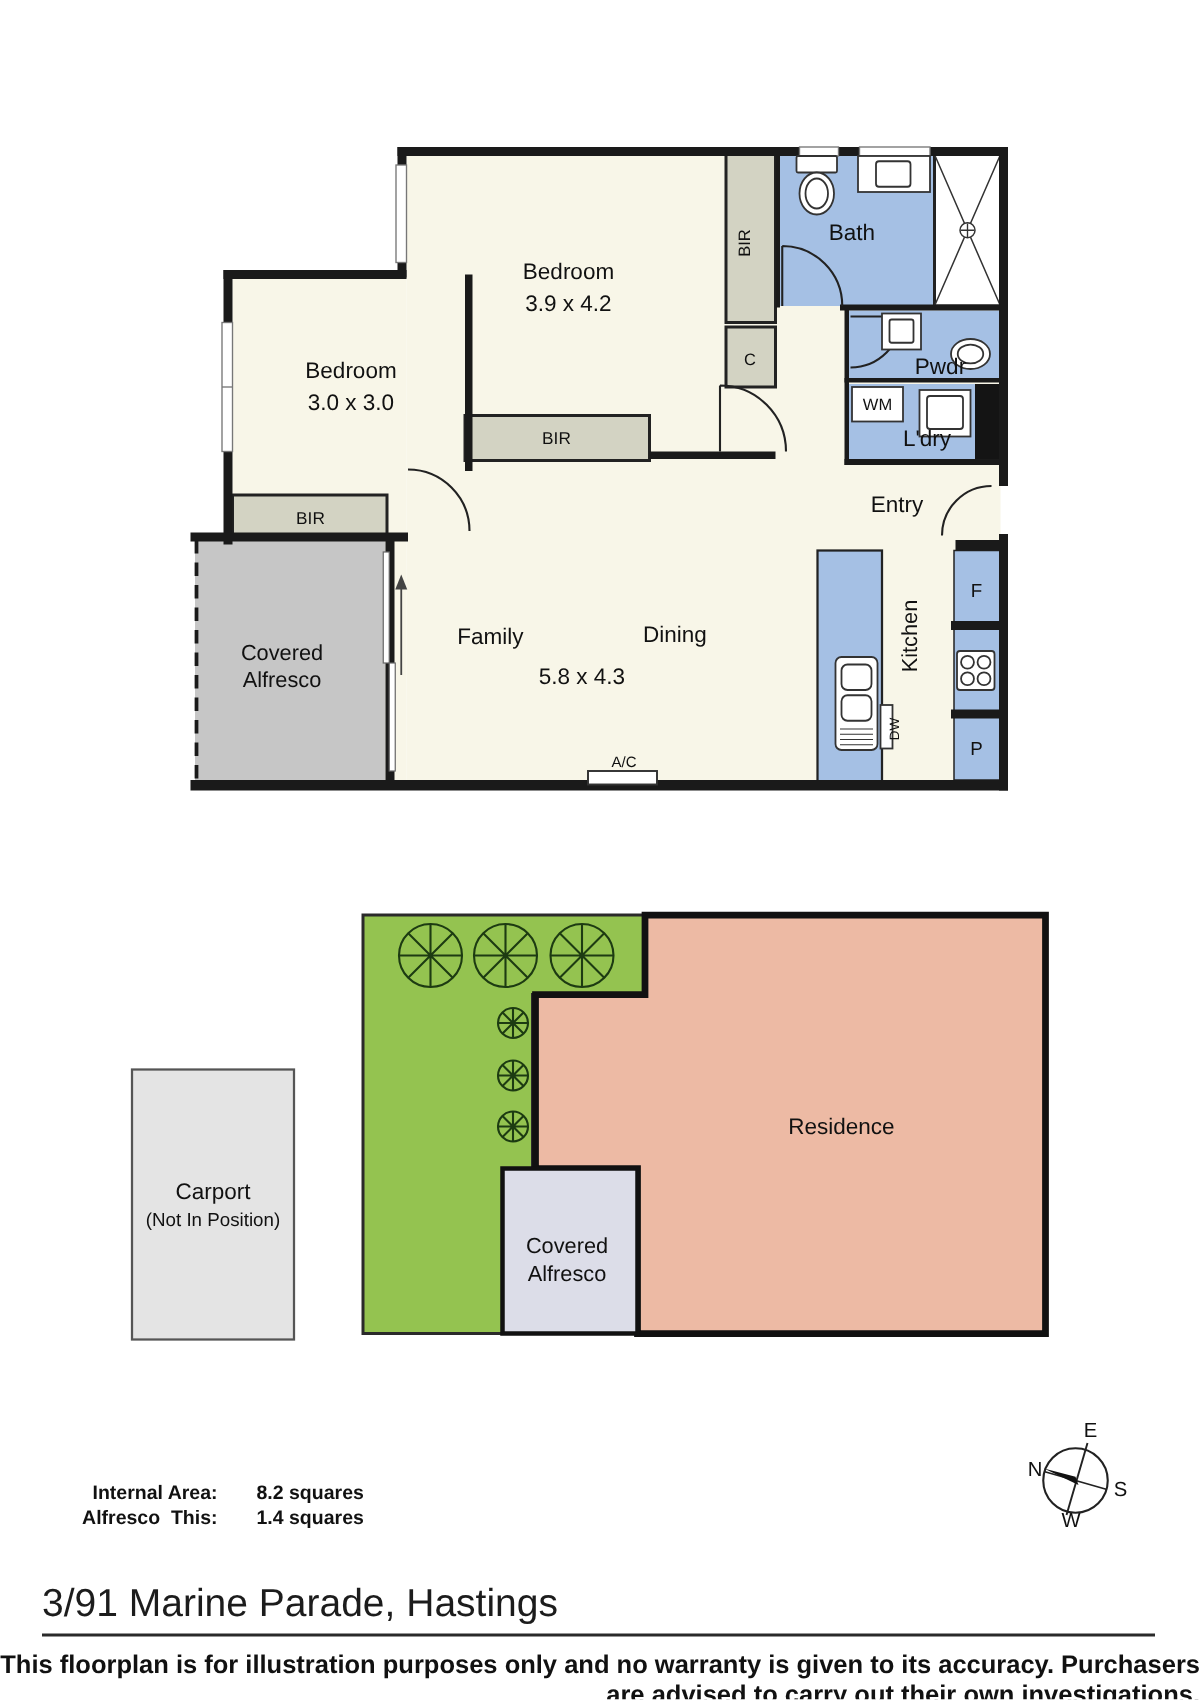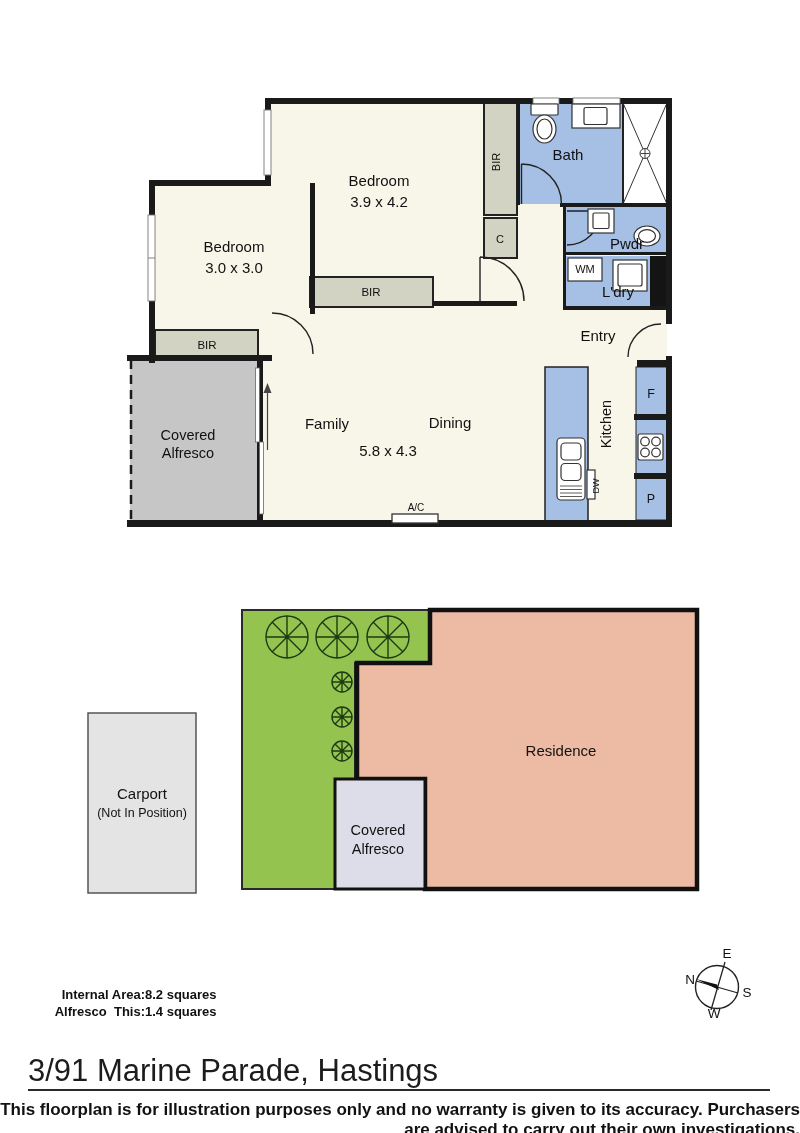--- a/index.html
+++ b/index.html
@@ -2,22 +2,22 @@
 <html><head>
 <meta charset="utf-8">
 <style>
   html,body{margin:0;padding:0;background:#ffffff;}
   .page{position:relative;width:800px;height:1133px;background:#ffffff;overflow:hidden;
         font-family:"Liberation Sans","DejaVu Sans",sans-serif;}
   svg text{font-family:"Liberation Sans","DejaVu Sans",sans-serif;fill:#111;}
   .areas{position:absolute;top:986px;left:30px;font-weight:bold;font-size:13px;color:#111;}
   .areas .row{display:flex;line-height:17px;}
   .areas .lbl{display:inline-block;width:115px;text-align:right;white-space:pre;}
-  .areas .val{display:inline-block;white-space:pre;}
-  .address{position:absolute;top:1053px;left:28px;font-size:31px;color:#1c1c1c;letter-spacing:0px;}
+  .areas .val{display:inline-block;margin-left:26px;white-space:pre;}
+  .address{position:absolute;top:1053px;left:28px;font-size:26px;color:#1c1c1c;letter-spacing:0px;}
   .rule{position:absolute;top:1089px;left:28px;width:742px;height:2px;background:#2a2a2a;}
   .disclaimer{position:absolute;top:1100px;left:0;width:800px;text-align:right;
               font-size:17px;font-weight:bold;color:#111;}
 </style>
 </head>
 <body>
 
 <div class="page">
 
 <svg width="800" height="1133" viewBox="0 0 800 1133">

